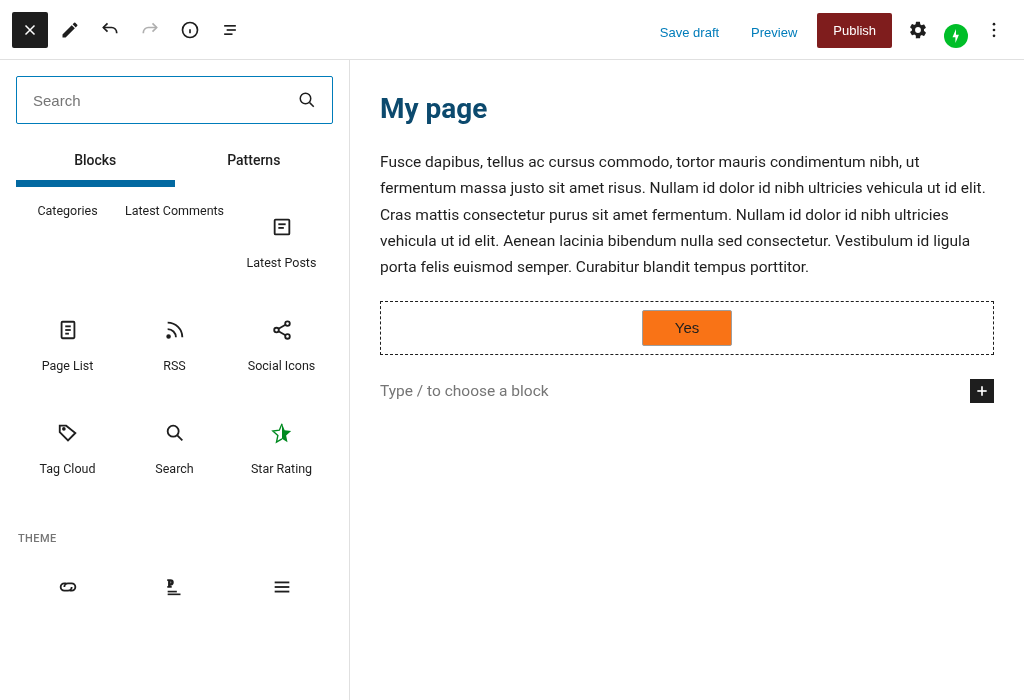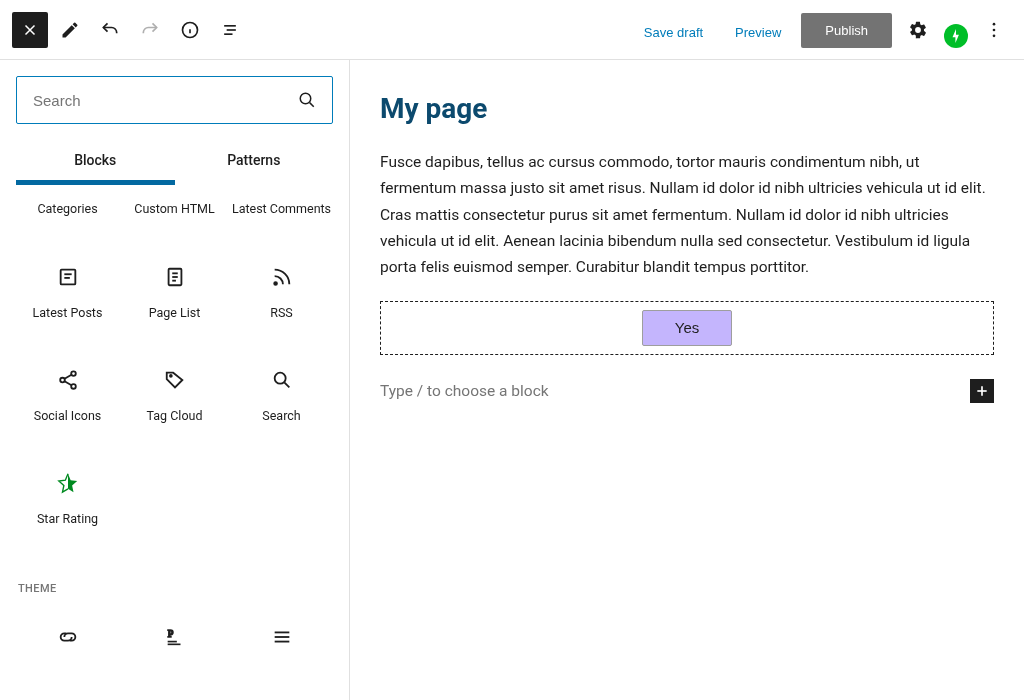--- a/index.html
+++ b/index.html
@@ -43,25 +43,25 @@
   .link-btn {
     background: none;
     border: none;
     color: #007cba;
     font-size: 13px;
     cursor: pointer;
     padding: 8px 12px;
     font-weight: 400;
   }
   .publish-btn {
-    background: #737373;
+    background: #7f1d1d;
     color: #fff;
     border: none;
     font-size: 13px;
-    padding: 10px 24px;
+    padding: 10px 16px;
     cursor: pointer;
     border-radius: 2px;
     font-weight: 500;
   }
   .jetpack-badge {
     width: 24px;
     height: 24px;
     border-radius: 50%;
     background: #00be28;
     display: flex;
@@ -102,21 +102,21 @@
   .tab {
     flex: 1;
     text-align: center;
     padding: 12px 0;
     font-size: 14px;
     font-weight: 500;
     cursor: pointer;
     color: #1e1e1e;
   }
   .tab.active {
-    border-bottom: 5px solid #0369a1;
+    border-bottom: 7px solid #0369a1;
   }
   .block-grid {
     display: grid;
     grid-template-columns: repeat(3, 1fr);
     gap: 8px 4px;
     margin-bottom: 28px;
   }
   .block-item {
     display: flex;
     flex-direction: column;
@@ -180,21 +180,21 @@
     border: 1px dashed #1e1e1e;
     padding: 8px 0;
     display: flex;
     justify-content: center;
     gap: 16px;
     margin-bottom: 24px;
   }
   .vote-btn {
     width: 90px;
     height: 36px;
-    background: #c4b5fd;
+    background: #f97316;
     border: 1px solid #9e9e9e;
     font-size: 15px;
     cursor: pointer;
     color: #1e1e1e;
     border-radius: 2px;
   }
   .new-block-row {
     display: flex;
     align-items: center;
     justify-content: space-between;
@@ -295,23 +295,20 @@
     <div class="tabs">
       <div class="tab active">Blocks</div>
       <div class="tab">Patterns</div>
     </div>
 
     <div class="block-grid">
       <div class="block-item short">
         <span class="block-label">Categories</span>
       </div>
       <div class="block-item short">
-        <span class="block-label">Custom HTML</span>
-      </div>
-      <div class="block-item short">
         <span class="block-label">Latest Comments</span>
       </div>
 
       <div class="block-item">
         <span class="block-icon">
           <svg width="22" height="22" viewBox="0 0 24 24" fill="none" stroke="currentColor" stroke-width="2">
               <rect x="4" y="4" width="16" height="16" rx="1"></rect>
               <line x1="8" y1="9" x2="16" y2="9"></line>
               <line x1="8" y1="13" x2="14" y2="13"></line>
             </svg>

